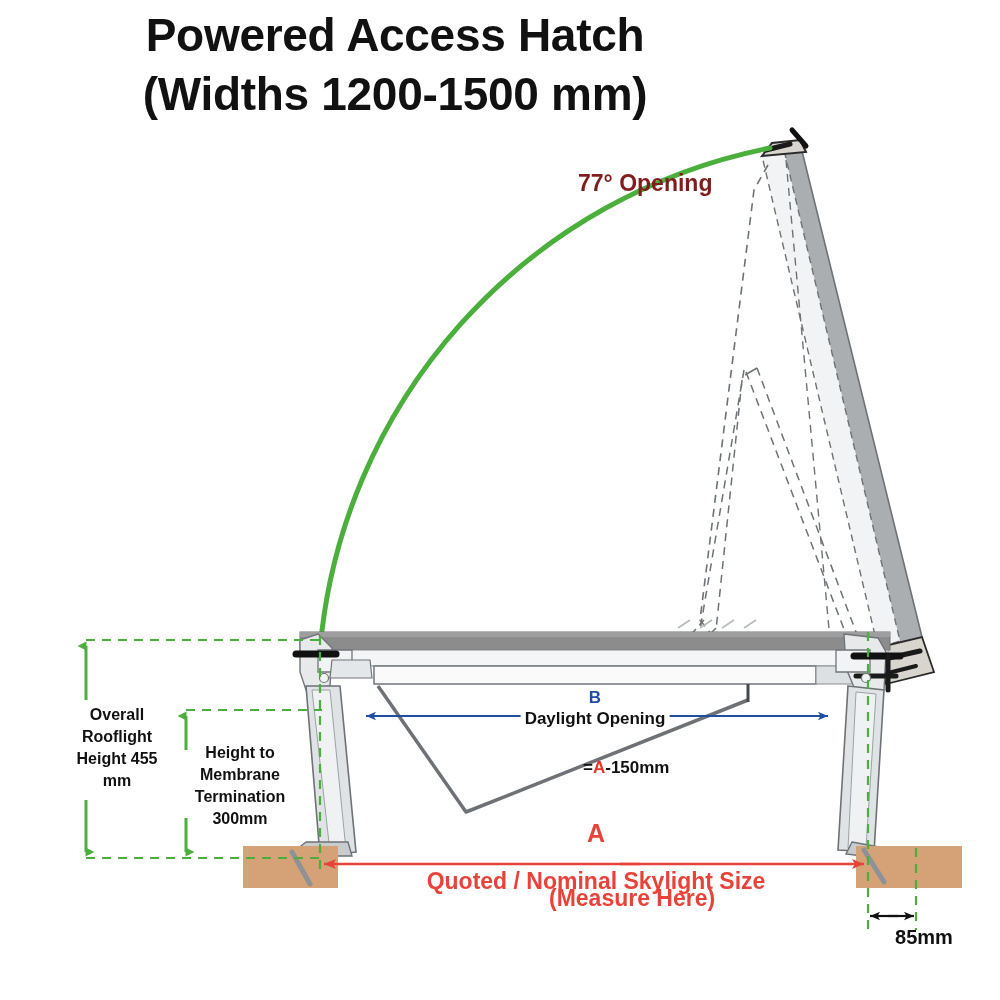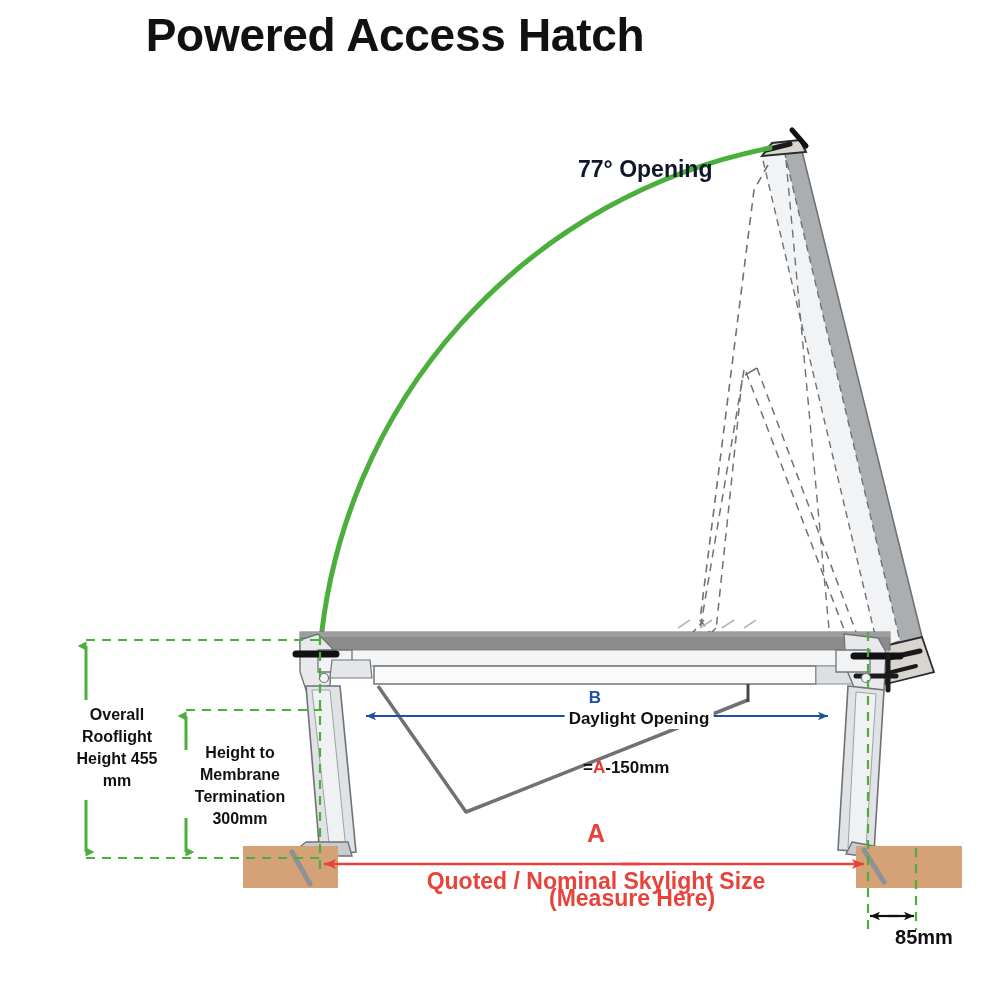--- a/index.html
+++ b/index.html
@@ -37,23 +37,23 @@
   }
   .txt {
     position: absolute;
     font-family: "Liberation Sans", sans-serif;
     font-weight: bold;
     white-space: nowrap;
   }
   .txt.center { transform: translateX(-50%); text-align: center; }
   #lbl-opening {
     font-size: 23px;
-    color: #0f172a;
+    color: #7f1d1d;
     left: 578px;
-    top: 156px;
+    top: 170px;
   }
   #lbl-overall {
     font-size: 16px;
     color: #111111;
     left: 62px;
     top: 704px;
     line-height: 1.38;
     white-space: normal;
     width: 110px;
     text-align: center;
@@ -74,21 +74,20 @@
     left: 595px;
     top: 688px;
   }
   #lbl-daylight {
     font-size: 17px;
     color: #111111;
     left: 595px;
     top: 709px;
     background: #ffffff;
     padding: 0 4px;
-    margin-left: 44px;
   }
   #lbl-daylight-eq {
     font-size: 17px;
     color: #111111;
     left: 583px;
     top: 710px;
     margin-top: 48px;
   }
   #lbl-daylight-eq .red { color: #E8332A; }
   #lbl-a {
@@ -119,20 +118,21 @@
     margin-left: 40px;
   }
 </style>
 </head>
 <body>
 
 <div id="page">
 
   <div id="title-block">
     <div class="title-line">Powered Access Hatch</div>
+    <div class="title-line">(Widths 1200-1500 mm)</div>
   </div>
 
   <svg id="diagram" width="1000" height="1000" viewBox="0 0 1000 1000">
 
     <defs>
       <marker id="arrGreenUp" markerWidth="10" markerHeight="10" refX="5" refY="8.5" orient="auto-start-reverse" markerUnits="userSpaceOnUse">
         <path d="M5 0 L9.5 9 L0.5 9 Z" fill="#4CAF3D"></path>
       </marker>
       <marker id="arrBlue" markerWidth="11" markerHeight="9" refX="10" refY="4.5" orient="auto" markerUnits="userSpaceOnUse">
         <path d="M10 4.5 L0 0.3 L2.4 4.5 L0 8.7 Z" fill="#1F4FA0"></path>

